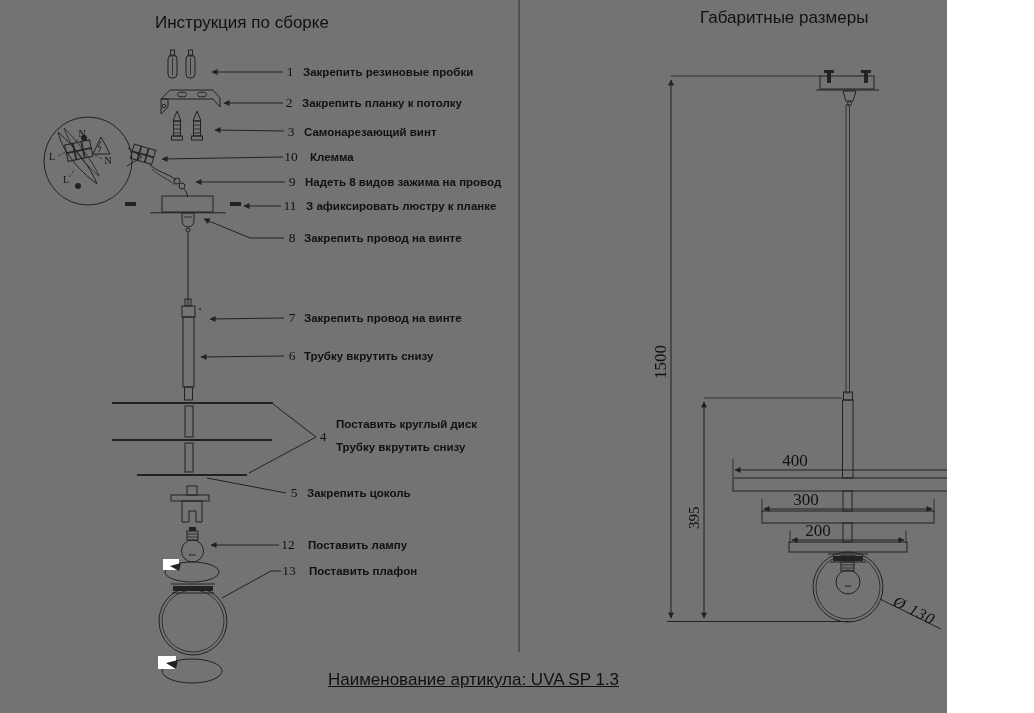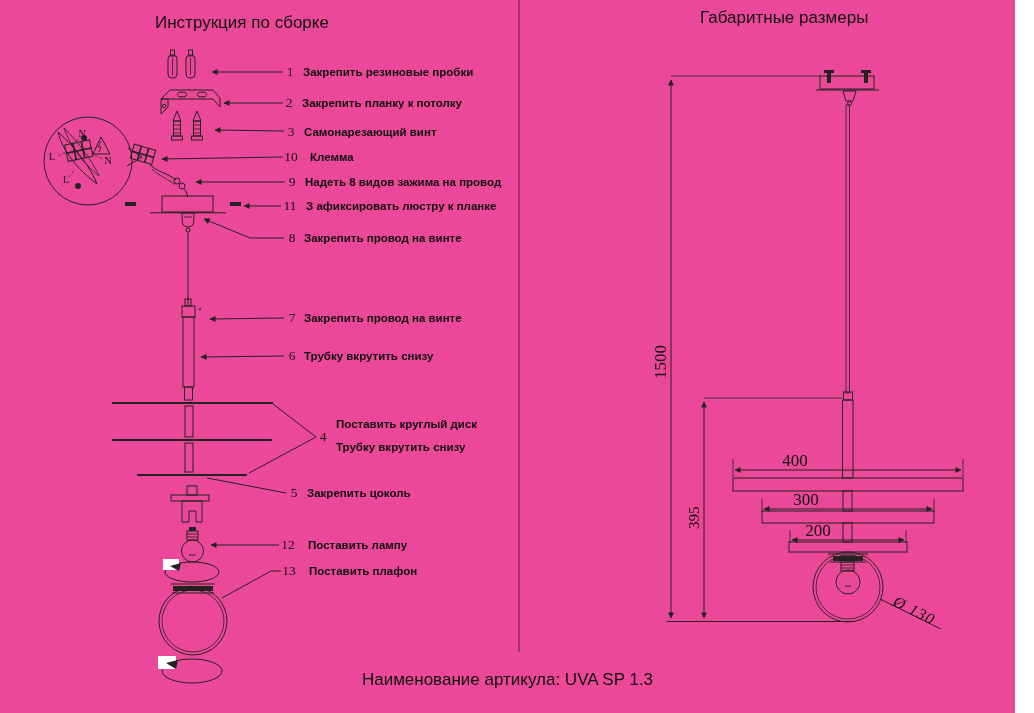--- a/index.html
+++ b/index.html
@@ -1,21 +1,21 @@
 <!DOCTYPE html>
 <html><head>
 <meta charset="utf-8">
 <style>
   html,body{margin:0;padding:0;background:#fff;}
-  .page{position:relative;width:1015px;height:713px;background:#ec4899;overflow:hidden;
-        font-family:"Liberation Sans",sans-serif;color:#1f1f1f;}
+  .page{position:relative;width:932px;height:713px;background:#737373;overflow:hidden;
+        font-family:"Liberation Sans",sans-serif;color:#1f1f1f;padding-left:15px;}
   .title{position:absolute;font-size:17px;white-space:nowrap;color:#111;}
   .title-left{left:155px;top:13px;}
   .title-right{left:700px;top:8px;text-align:right;}
-  .footer{position:absolute;left:0;right:0;top:670px;text-align:center;font-size:17px;color:#111;}
+  .footer{position:absolute;left:0;right:0;top:670px;text-align:center;font-size:17px;color:#111;text-decoration:underline;}
   svg{position:absolute;left:0;top:0;}
   .ln{stroke:#222;fill:none;stroke-width:1;}
   .ln2{stroke:#222;fill:none;stroke-width:1.8;}
   .thin{stroke:#222;fill:none;stroke-width:0.8;}
   .fill{fill:#222;stroke:none;}
   .dash{stroke:#222;stroke-width:0.7;stroke-dasharray:3 2;fill:none;}
   .num{font-family:"Liberation Serif",serif;font-size:13.5px;fill:#111;}
   .lbl{font-family:"Liberation Sans",sans-serif;font-size:11.5px;font-weight:bold;fill:#111;}
   .dim{font-family:"Liberation Serif",serif;font-size:17px;fill:#111;}
   .dim-sm{font-family:"Liberation Serif",serif;font-size:15px;fill:#111;}

